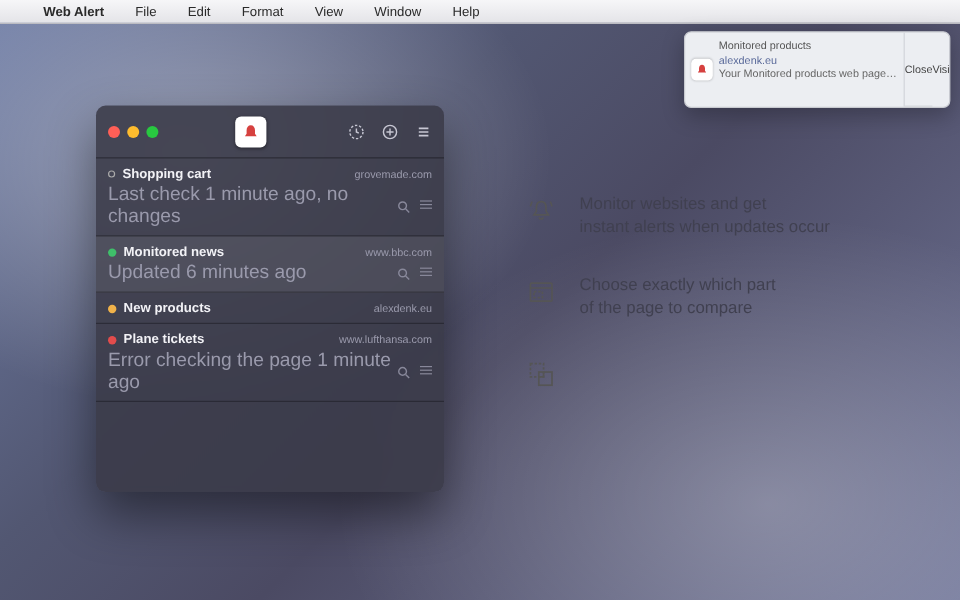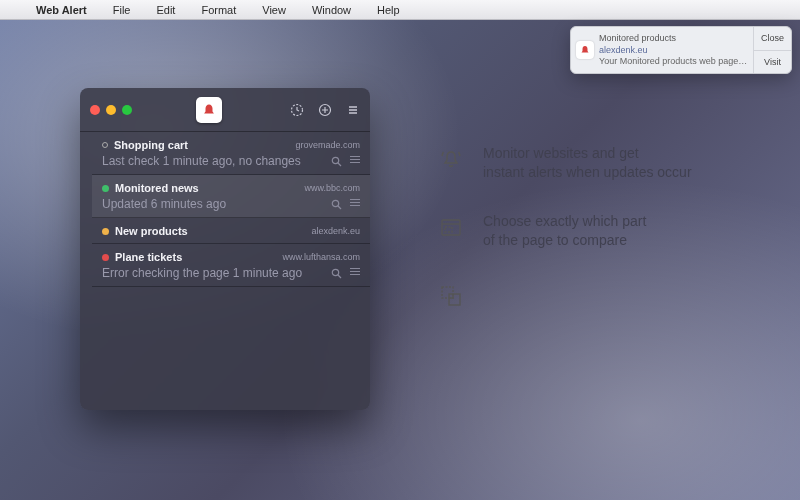--- a/index.html
+++ b/index.html
@@ -23,42 +23,42 @@
     padding:0 10px;
     gap:26px;
   }
   .menubar .apple { font-size:13px; line-height:1; }
   .menubar .appname { font-weight:600; }
   .menubar span { cursor:default; }
 
   
   .notif {
     position:absolute; top:26px; right:8px;
-    width:222px; height:48px;
+    width:222px; height:64px;
     background:#eceef2;
     border:1px solid #c8cad0;
     border-radius:6px;
     box-shadow:0 6px 18px rgba(0,0,0,0.25);
     display:flex;
     font-size:9px; color:#444;
     overflow:hidden;
   }
   .notif-icon {
     width:28px; display:flex; align-items:center; justify-content:center;
   }
   .notif-icon .tile {
     width:18px; height:18px; background:#fff; border-radius:4px;
     display:flex; align-items:center; justify-content:center;
     box-shadow:0 0 2px rgba(0,0,0,0.2);
   }
   .notif-body { flex:1; padding:6px 4px 0 0; line-height:1.3; overflow:hidden;}
   .notif-body .title { color:#555; }
   .notif-body .sub { color:#5a6a9a; }
   .notif-body .msg { color:#666; white-space:nowrap; overflow:hidden; text-overflow:ellipsis; }
-  .notif-btns { width:38px; border-left:1px solid #d2d4da; display:flex; flex-direction:column; }
+  .notif-btns { width:38px; border-left:1px solid #d2d4da; display:flex; flex-direction:row; }
   .notif-btns div { flex:1; display:flex; align-items:center; justify-content:center; color:#444; }
   .notif-btns div:first-child { border-bottom:1px solid #d2d4da; }
 
   
   .appwin {
     position:absolute; left:80px; top:88px;
     width:290px; height:322px;
     background:rgba(58,58,72,0.88);
     border-radius:8px;
     box-shadow:0 18px 40px rgba(0,0,0,0.45);
@@ -79,37 +79,36 @@
     width:26px; height:26px; background:#fff; border-radius:5px;
     display:flex; align-items:center; justify-content:center;
     box-shadow:0 1px 3px rgba(0,0,0,0.4);
   }
   .tb-icons { margin-left:auto; display:flex; gap:14px; color:#c7c7d3; font-size:13px; }
   .tb-icons span { cursor:default; }
 
   .entry {
     border-bottom:1px solid rgba(0,0,0,0.3);
     padding:7px 10px 6px 10px;
-    margin-left:12px;
   }
   .entry.sel { background:rgba(255,255,255,0.07); }
   .row1 { display:flex; align-items:center; gap:6px; }
   .dot { width:7px; height:7px; border-radius:50%; flex-shrink:0; }
   .dot.hollow { background:transparent; border:1.5px solid #aaa; width:6px; height:6px; }
   .etitle { font-weight:600; color:#f2f2f6; flex:0 0 auto; }
   .domain { margin-left:auto; font-size:9px; color:#9a9aac; }
   .row2 { display:flex; align-items:center; padding-top:3px; }
-  .status { font-size:12px; color:#9a9aac; }
+  .status { font-size:16px; color:#9a9aac; }
   .row-icons { margin-left:auto; display:flex; gap:8px; color:#88889a; font-size:11px; }
   .ham { display:inline-block; width:10px; }
   .ham::before { content:""; display:block; width:10px; height:1.5px; background:#88889a; box-shadow:0 3px 0 #88889a, 0 6px 0 #88889a; }
 
   
   .features {
-    position:absolute; left:437px; top:144px;
+    position:absolute; left:437px; top:160px;
     width:340px;
     color:#3a3a46;
   }
   .feat { display:flex; gap:18px; margin-bottom:30px; }
   .feat-icon {
     width:28px; height:28px; flex-shrink:0;
     display:flex; align-items:center; justify-content:center;
     color:#555; margin-top:2px;
   }
   .feat-text { font-size:14px; line-height:1.35; color:#404050; font-weight:500;}

